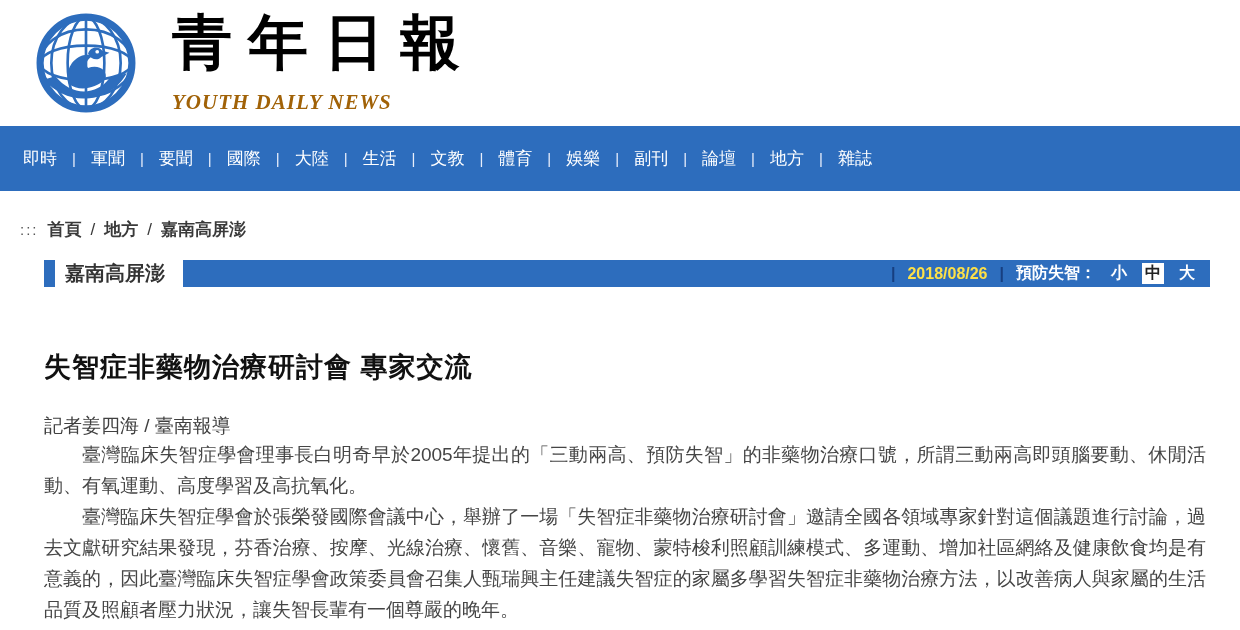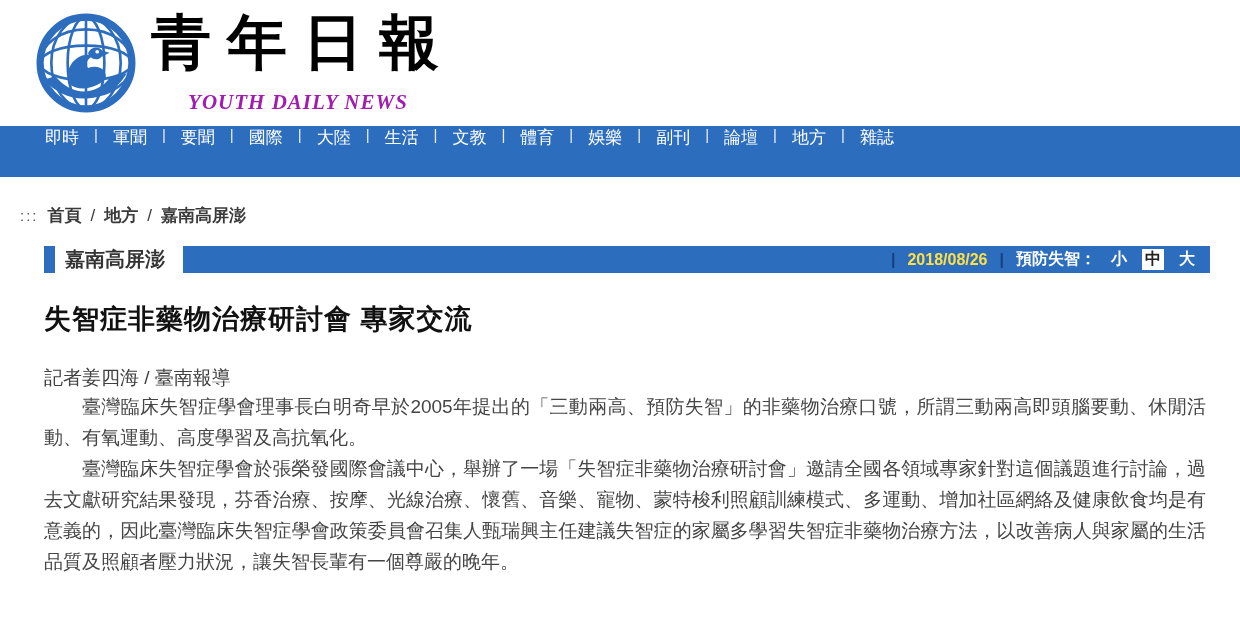--- a/index.html
+++ b/index.html
@@ -10,51 +10,52 @@
     color: #222;
   }
 
   
   .header {
     height: 126px;
     background: #fff;
     display: flex;
     align-items: center;
     padding-left: 35px;
+    gap: 21px;
   }
   .logo-globe { width: 102px; height: 102px; flex: 0 0 auto; }
   .brand-text { margin-left: 14px; display: flex; flex-direction: column; }
   .brand-zh {
     font-family: "Liberation Serif", "DejaVu Serif", serif;
     font-weight: bold;
     font-size: 60px;
     line-height: 62px;
     color: #000;
     letter-spacing: 16px;
     white-space: nowrap;
   }
   .brand-en {
     font-family: "Liberation Serif", "DejaVu Serif", serif;
     font-style: italic;
     font-weight: bold;
     font-size: 21px;
-    color: #a21caf;
-    text-align: center;
+    color: #a16207;
+    text-align: left;
     letter-spacing: 1px;
     margin-top: 16px;
     padding-right: 10px;
   }
 
   
   .nav {
-    height: 51px;
+    height: 65px;
     background: #2d6dbd;
     display: flex;
-    align-items: flex-start;
-    padding-left: 45px;
+    align-items: center;
+    padding-left: 23px;
     gap: 15px;
   }
   .nav-item {
     color: #fff;
     font-size: 17px;
     cursor: pointer;
     white-space: nowrap;
   }
   .nav-sep { color: #e8eefb; font-size: 15px; }
 
@@ -101,21 +102,21 @@
   }
   .bar-sep { color: #173f80; font-weight: bold; }
   .bar-date { color: #fde047; }
   .fontsize-label { color: #fff; }
   .fs-option { color: #fff; cursor: pointer; padding: 0 3px; }
   .fs-option.selected { background: #fff; color: #222; }
 
   
   .article { margin: 0 34px 0 44px; }
   .article-title {
-    margin-top: 28px;
+    margin-top: 62px;
     font-size: 27px;
     font-weight: bold;
     color: #111;
     letter-spacing: 1px;
   }
   .article-byline {
     margin-top: 28px;
     font-size: 19px;
     color: #404040;
   }

